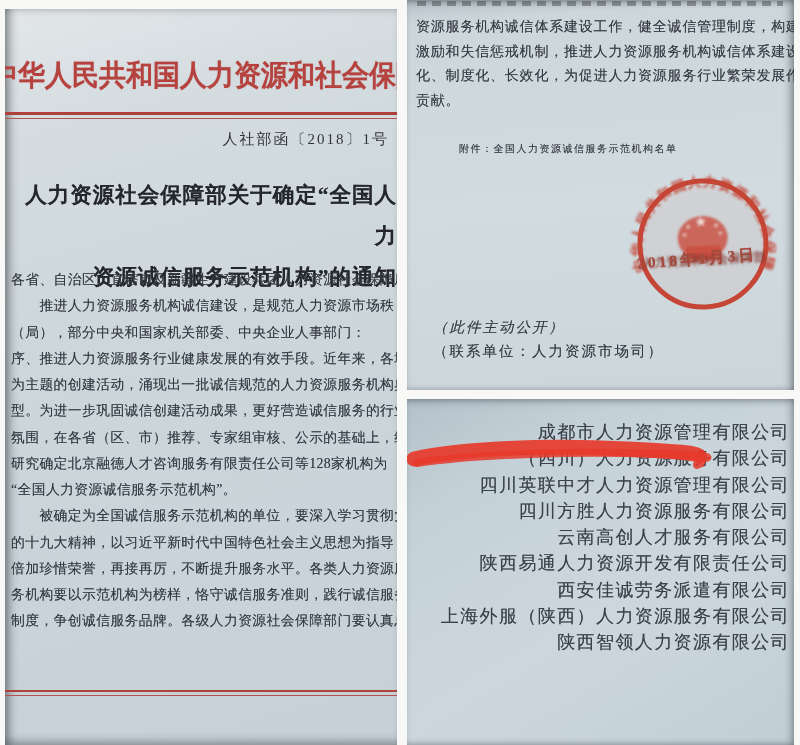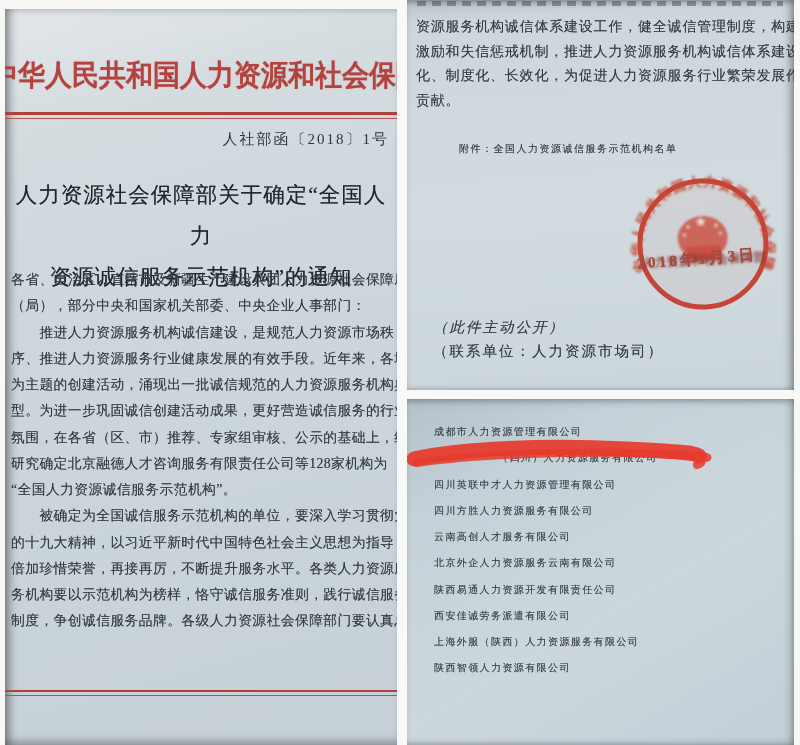--- a/index.html
+++ b/index.html
@@ -26,22 +26,22 @@
   }
   .red-rule{position:absolute;left:0;right:0;height:3px;
     border-top:3px solid #af413d;border-bottom:1px solid #b4524e;}
   #rule-top{top:103px;}
   #rule-bottom{top:681px;border-top-width:2.5px;}
   .doc-number{
     position:absolute;top:121px;right:8px;
     font-size:15px;color:#31363c;letter-spacing:2px;white-space:nowrap;
   }
   .notice-title{
-    position:absolute;top:166px;left:0;width:100%;text-align:center;
-    font-size:21.5px;font-weight:normal;color:#23272c;line-height:41px;letter-spacing:1px;
+    position:absolute;top:166px;left:0;width:100%;text-align:right;
+    font-size:21.5px;font-weight:bold;color:#23272c;line-height:41px;letter-spacing:1px;
     text-shadow:0 0 .5px rgba(35,39,44,.6);
   }
   .p1-body{position:absolute;top:258px;left:6px;width:390px;}
   .p1-body .bl{
     font-size:13.8px;line-height:26.25px;color:#343a41;letter-spacing:.4px;
     white-space:nowrap;text-shadow:0 0 .4px rgba(52,58,65,.55);
   }
 
   
   #page2{
@@ -79,41 +79,41 @@
   
   #page3{
     left:407px;top:399px;width:387px;height:346px;
     background:linear-gradient(150deg,#b3c1ca 0%,#c5d1d8 22%,#ccd7dd 58%,#c2ced6 100%);
     box-shadow:inset -7px 0 9px -5px rgba(55,60,66,.45),
                inset 0 6px 7px -4px rgba(72,78,84,.5),
                inset 0 -5px 6px -4px rgba(60,66,72,.4);
   }
   .companies{position:absolute;top:20px;left:27px;width:356px;}
   .company-row{
-    font-size:10px;line-height:26.25px;color:#3a4149;letter-spacing:1.4px;
-    white-space:nowrap;text-shadow:0 0 .4px rgba(58,65,73,.55);
+    font-size:18px;line-height:26.25px;color:#3a4149;letter-spacing:1.4px;
+    white-space:nowrap;text-shadow:0 0 .4px rgba(58,65,73,.55);text-align:right;
   }
   .company-row .lead-gap{display:inline-block;width:64px;}
   .marker-svg{position:absolute;left:0;top:40px;pointer-events:none;}
 </style>
 </head>
 <body>
 
 <div class="photo" id="page1">
   <div class="ministry-header">中华人民共和国人力资源和社会保障部</div>
   <div class="red-rule" id="rule-top"></div>
   <div class="doc-number">人社部函〔2018〕1号</div>
   <div class="notice-title">
     <div>人力资源社会保障部关于确定“全国人力</div>
     <div>资源诚信服务示范机构”的通知</div>
   </div>
   <div class="p1-body">
     <div class="bl">各省、自治区、直辖市及新疆生产建设兵团人力资源社会保障厅</div>
+    <div class="bl">　　推进人力资源服务机构诚信建设，是规范人力资源市场秩</div>
     <div class="bl">（局），部分中央和国家机关部委、中央企业人事部门：</div>
-    <div class="bl">　　推进人力资源服务机构诚信建设，是规范人力资源市场秩</div>
     <div class="bl">序、推进人力资源服务行业健康发展的有效手段。近年来，各地</div>
     <div class="bl">为主题的创建活动，涌现出一批诚信规范的人力资源服务机构典</div>
     <div class="bl">型。为进一步巩固诚信创建活动成果，更好营造诚信服务的行业</div>
     <div class="bl">氛围，在各省（区、市）推荐、专家组审核、公示的基础上，经</div>
     <div class="bl">研究确定北京融德人才咨询服务有限责任公司等128家机构为</div>
     <div class="bl">“全国人力资源诚信服务示范机构”。</div>
     <div class="bl">　　被确定为全国诚信服务示范机构的单位，要深入学习贯彻党</div>
     <div class="bl">的十九大精神，以习近平新时代中国特色社会主义思想为指导，</div>
     <div class="bl">倍加珍惜荣誉，再接再厉，不断提升服务水平。各类人力资源服</div>
     <div class="bl">务机构要以示范机构为榜样，恪守诚信服务准则，践行诚信服务</div>
@@ -160,21 +160,20 @@
   <div class="p2-note" id="note-1">（联系单位：人力资源市场司）</div>
 </div>
 
 <div class="photo" id="page3">
   <div class="companies">
     <div class="company-row">成都市人力资源管理有限公司</div>
     <div class="company-row"><span class="lead-gap"></span><span>（四川）人力资源服务有限公司</span></div>
     <div class="company-row">四川英联中才人力资源管理有限公司</div>
     <div class="company-row">四川方胜人力资源服务有限公司</div>
     <div class="company-row">云南高创人才服务有限公司</div>
-    <div class="company-row">北京外企人力资源服务云南有限公司</div>
     <div class="company-row">陕西易通人力资源开发有限责任公司</div>
     <div class="company-row">西安佳诚劳务派遣有限公司</div>
     <div class="company-row">上海外服（陕西）人力资源服务有限公司</div>
     <div class="company-row">陕西智领人力资源有限公司</div>
   </div>
 
   <svg class="marker-svg" width="310" height="34" viewBox="0 0 310 34">
     <path d="M 7 20 C 55 9, 140 6, 220 10 S 285 15, 292 17" fill="none" stroke="#e6392b" stroke-width="15" stroke-linecap="round" opacity="0.92"></path>
     <path d="M 10 24 C 70 15, 170 12, 250 15 S 290 19, 293 21 q 4 3 -3 5" fill="none" stroke="#e6392b" stroke-width="8" stroke-linecap="round" opacity="0.85"></path>
   </svg>

